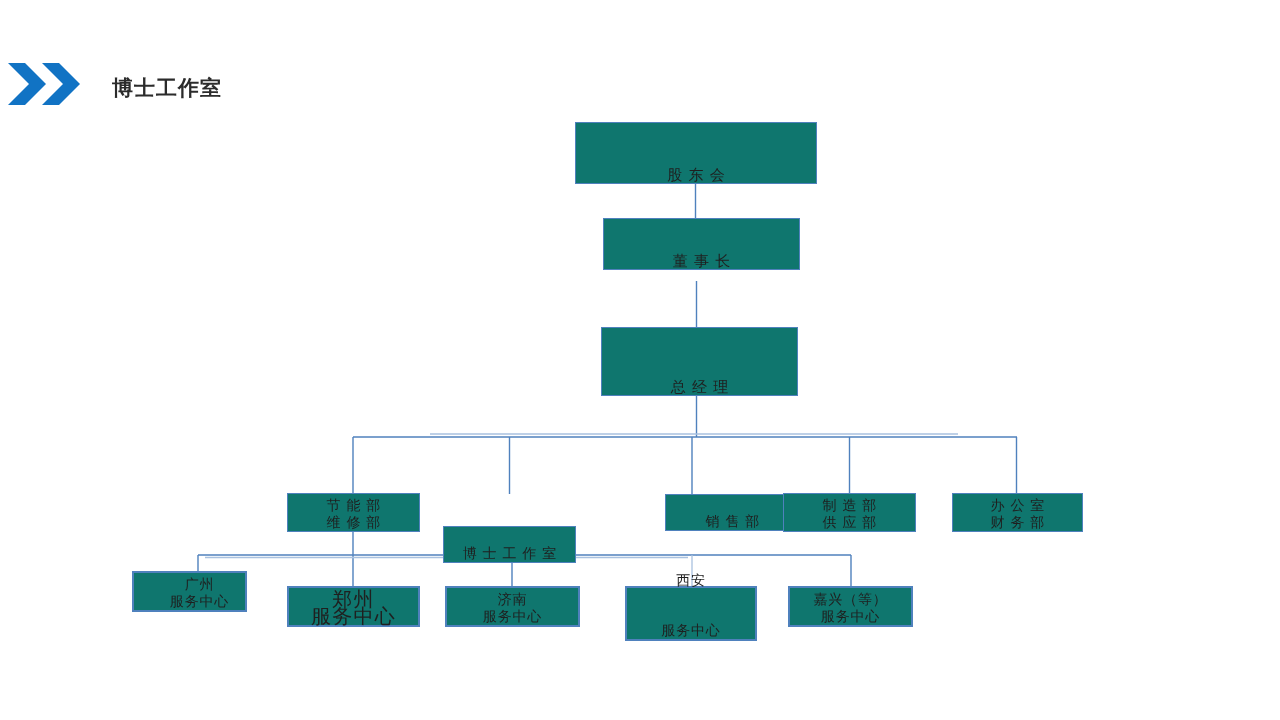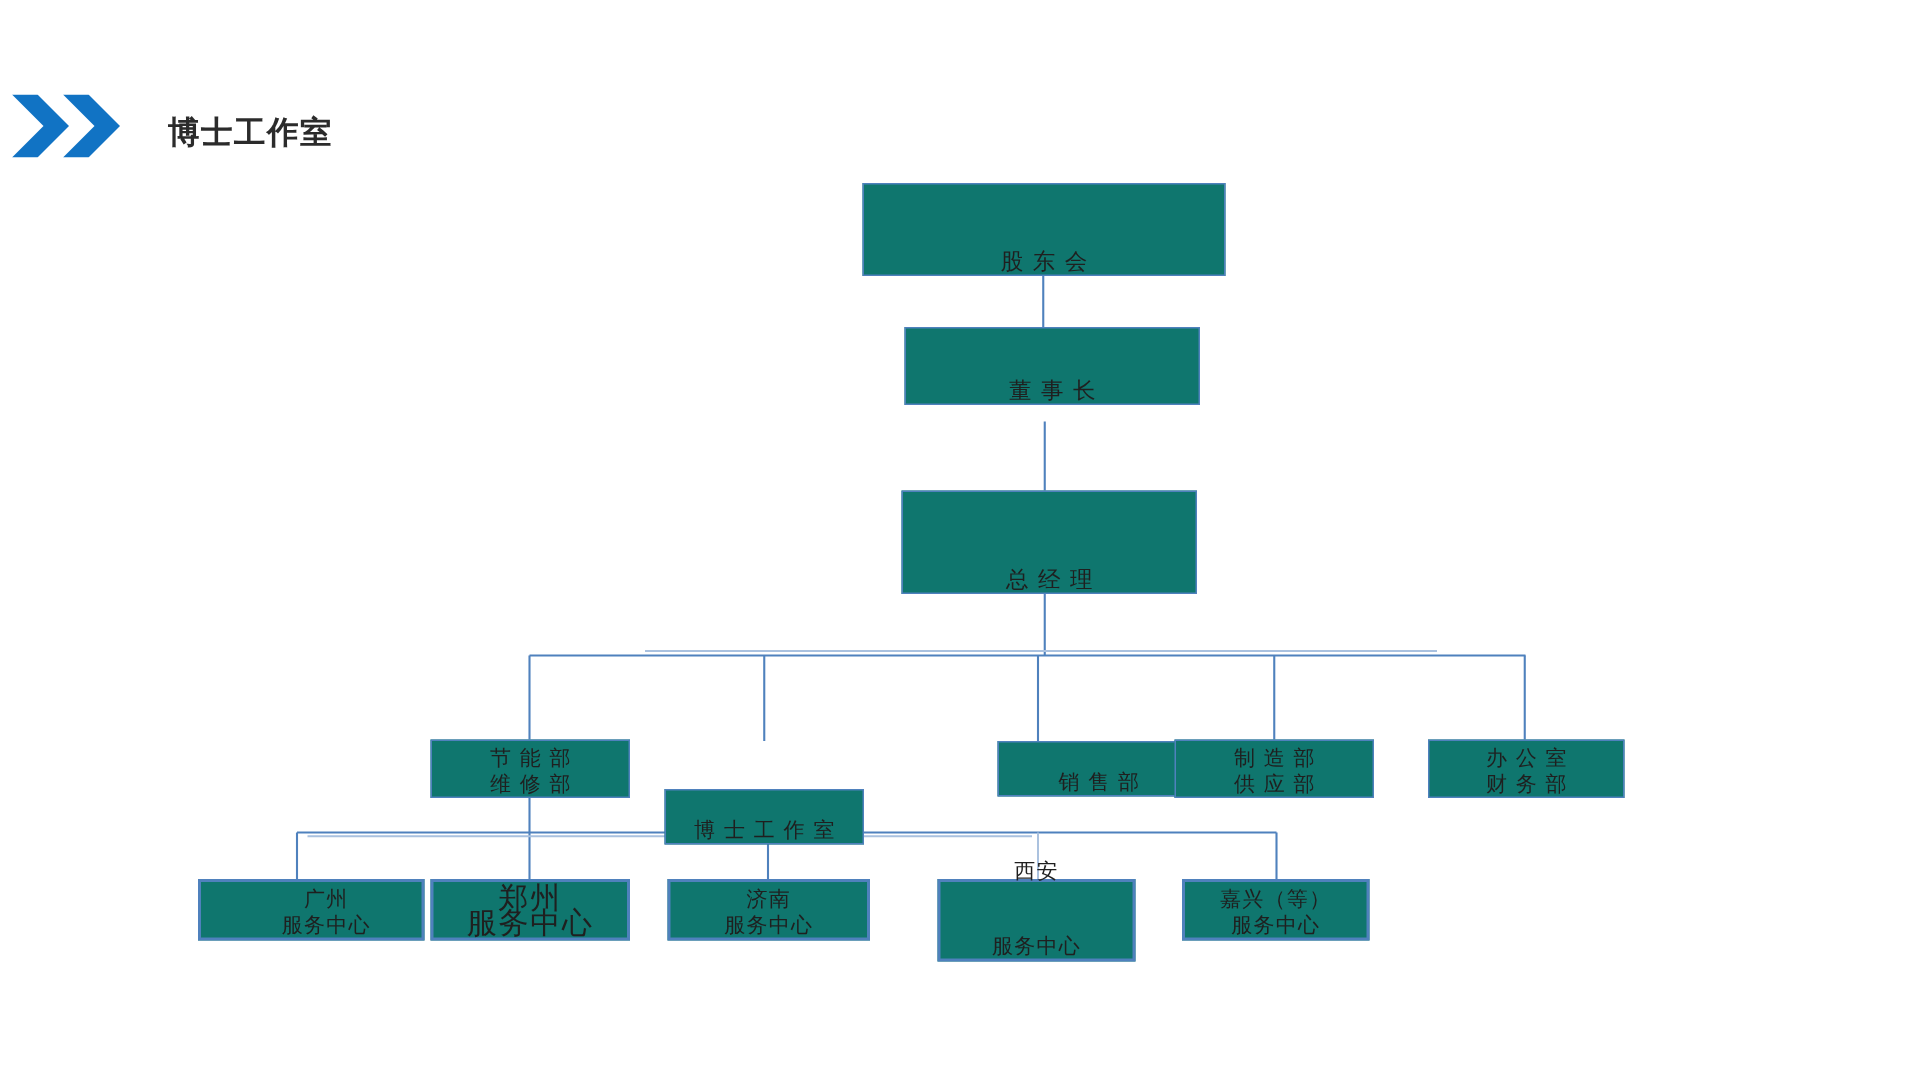--- a/index.html
+++ b/index.html
@@ -101,21 +101,21 @@
         <div class="label-line">销售部</div>
       </div>
       <div class="org-node spaced" style="left: 783px; top: 493px; width: 133px; height: 39px; font-size: 14px; border-color: rgb(79, 129, 189); color: rgb(31, 31, 31);">
         <div class="label-line">制造部</div>
         <div class="label-line">供应部</div>
       </div>
       <div class="org-node spaced" style="left: 952px; top: 493px; width: 131px; height: 39px; font-size: 14px; border-color: rgb(79, 129, 189); color: rgb(31, 31, 31);">
         <div class="label-line">办公室</div>
         <div class="label-line">财务部</div>
       </div>
-      <div class="org-node thick" style="left: 132px; top: 586px; width: 151px; height: 41px; font-size: 14px; border-color: rgb(79, 129, 189); color: rgb(31, 31, 31); padding-left: 20px;">
+      <div class="org-node thick" style="left: 132px; top: 571px; width: 115px; height: 41px; font-size: 14px; border-color: rgb(79, 129, 189); color: rgb(31, 31, 31); padding-left: 20px;">
         <div class="label-line">广州</div>
         <div class="label-line">服务中心</div>
       </div>
       <div class="org-node thick" style="left: 287px; top: 586px; width: 133px; height: 41px; font-size: 20px; border-color: rgb(79, 129, 189); color: rgb(31, 31, 31);">
         <div class="label-line">郑州</div>
         <div class="label-line">服务中心</div>
       </div>
       <div class="org-node thick" style="left: 445px; top: 586px; width: 135px; height: 41px; font-size: 14px; border-color: rgb(79, 129, 189); color: rgb(31, 31, 31);">
         <div class="label-line">济南</div>
         <div class="label-line">服务中心</div>

